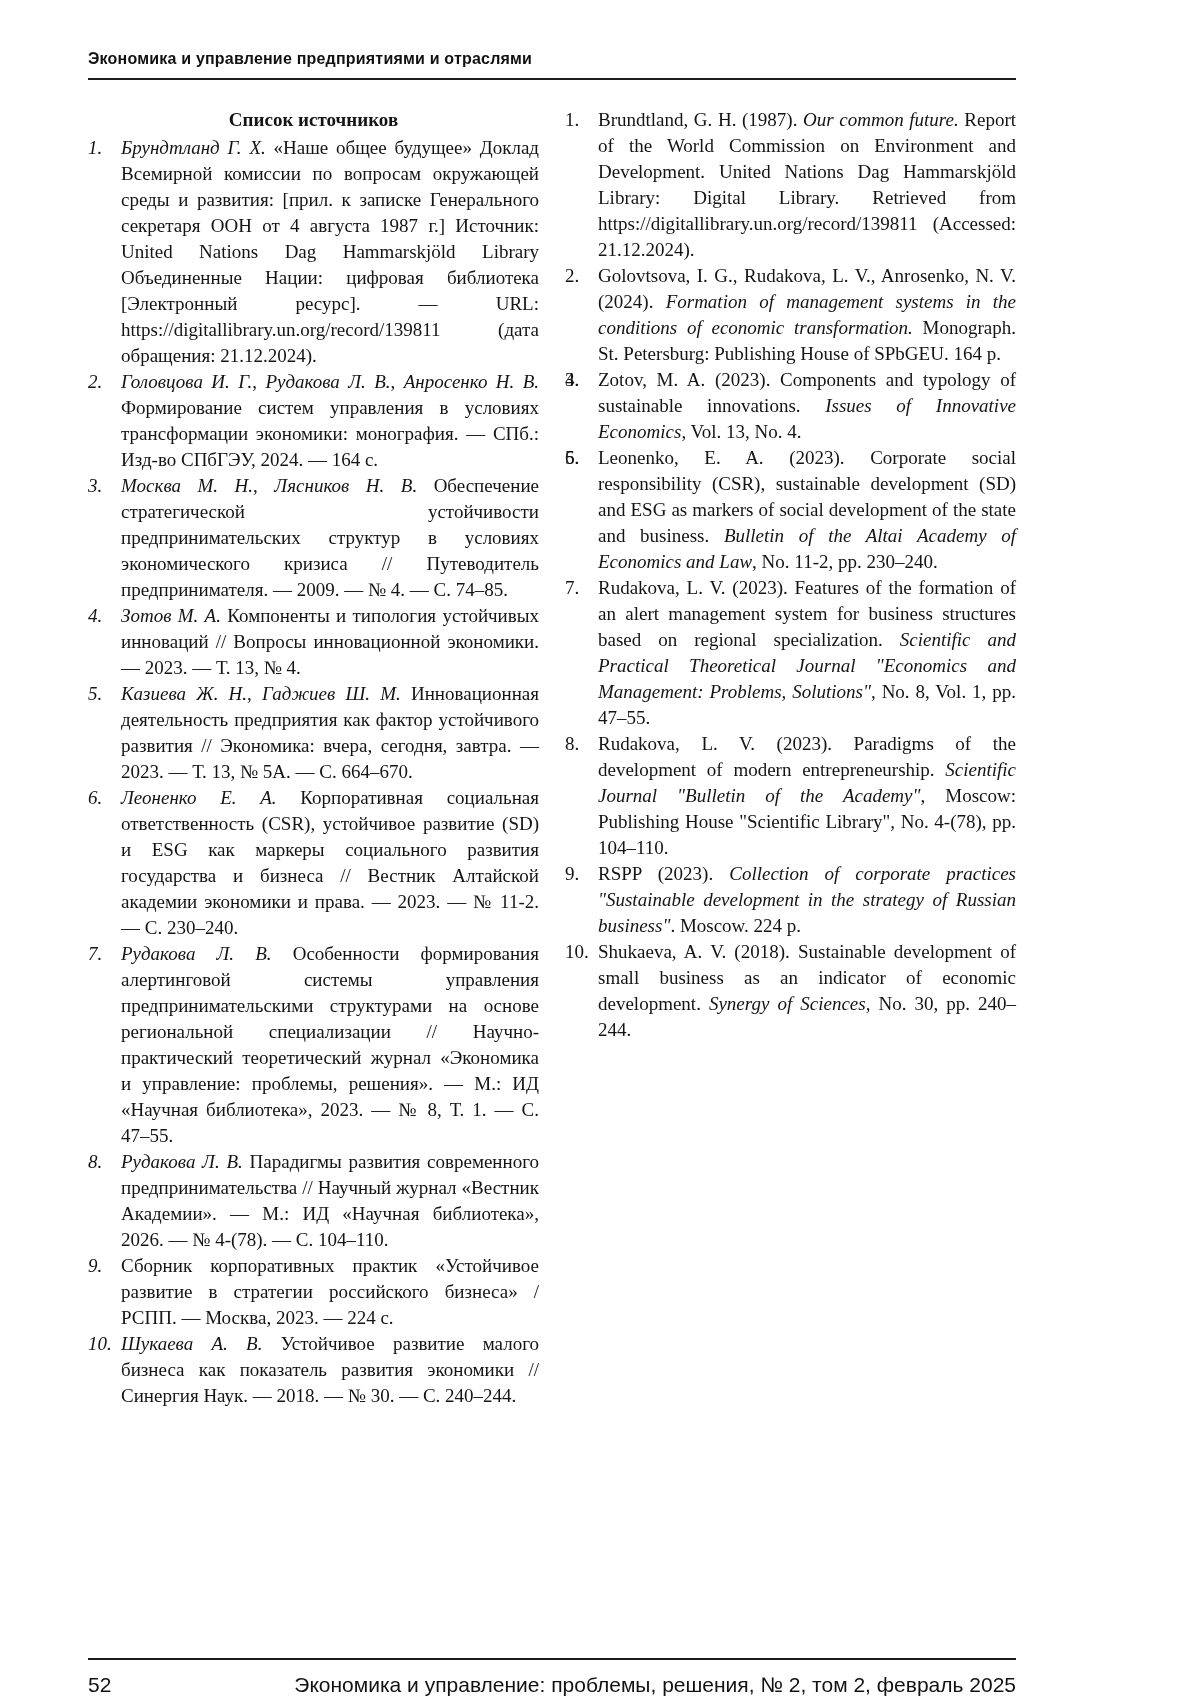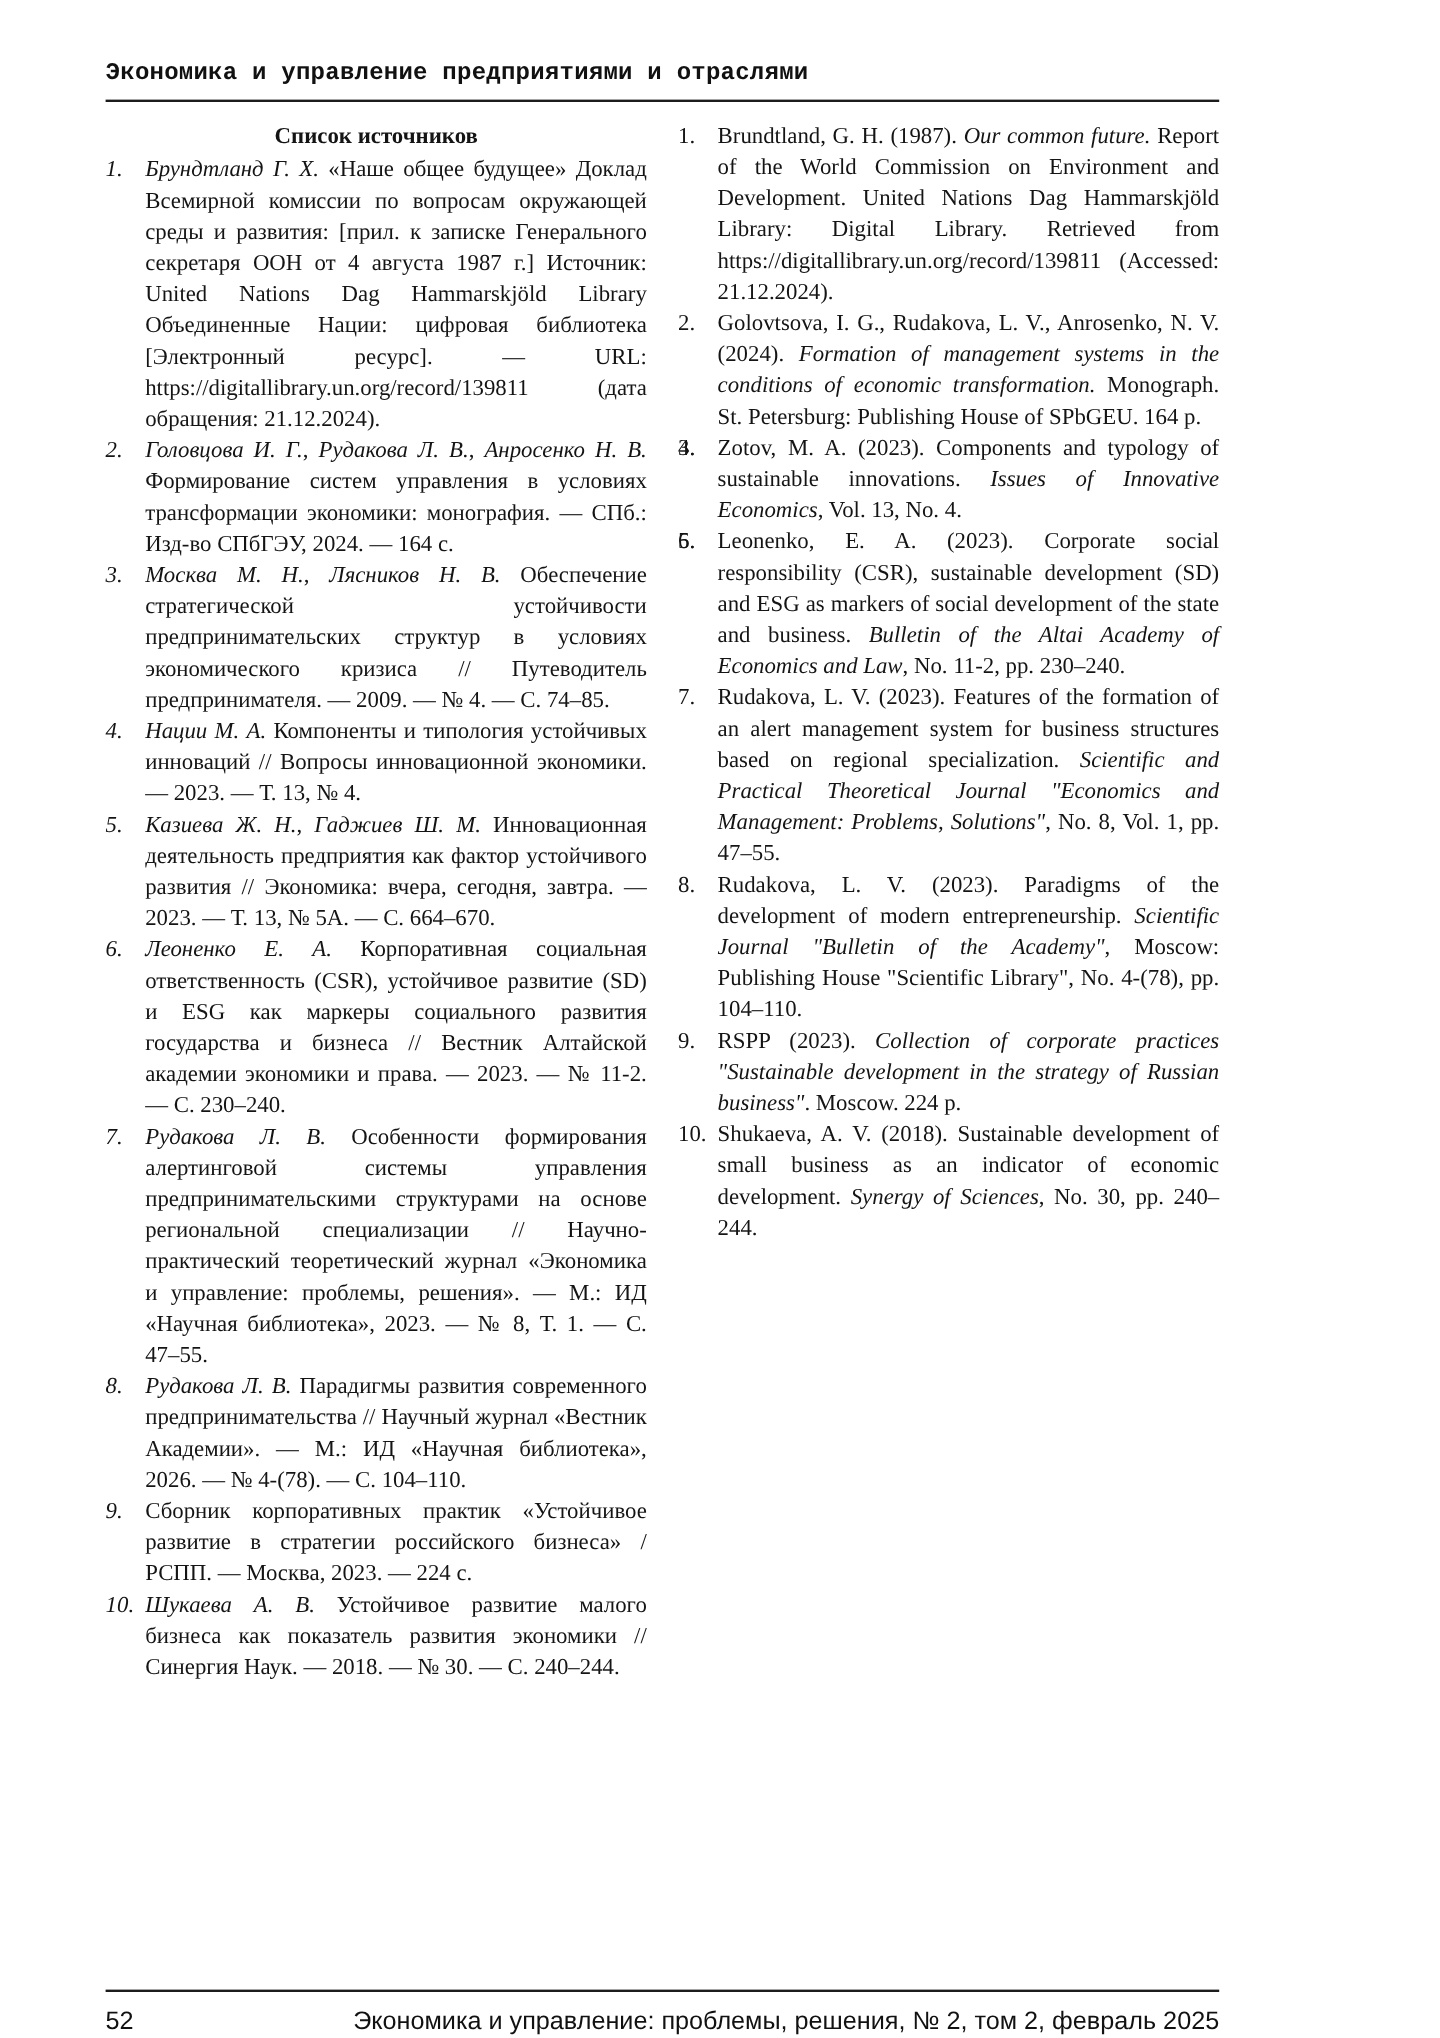--- a/index.html
+++ b/index.html
@@ -11,34 +11,34 @@
     overflow: hidden;
     font-family: "Liberation Serif", serif;
     color: #141414;
   }
   .page {
     position: absolute;
     inset: 0;
     padding: 50px 184px 0 88px;
   }
   .running-head {
-    font-family: Liberation Mono, monospace;
+    font-family: Liberation Sans, sans-serif;
     font-weight: bold;
-    font-size: 20px;
+    font-size: 16px;
     letter-spacing: 0.2px;
     color: #111;
   }
   .head-rule {
     border-top: 2px solid #1c1c1c;
     margin-top: 10px;
   }
   .columns {
     display: flex;
     gap: 26px;
-    margin-top: 16px;
+    margin-top: 27px;
   }
   .col { width: 451px; }
   .col-heading {
     text-align: center;
     font-weight: bold;
     font-size: 19px;
     line-height: 26px;
     margin-bottom: 2px;
   }
   .ref-list { }
@@ -90,21 +90,21 @@
   </header>
 
   <main class="columns">
 
     <section class="col left" lang="ru">
       <h2 class="col-heading">Список источников</h2>
       <div class="ref-list">
           <div class="ref-item"><span class="ref-num">1.</span><span><span class="it">Брундтланд Г. Х.</span><span> «Наше общее будущее» Доклад Всемирной комиссии по вопросам окружающей среды и развития: [прил. к записке Генерального секретаря ООН от 4 августа 1987 г.] Источник: United Nations Dag Hammarskjöld Library Объединенные Нации: цифровая библиотека [Электронный ресурс]. — URL: https://digitallibrary.un.org/record/139811 (дата обращения: 21.12.2024).</span></span></div>
           <div class="ref-item"><span class="ref-num">2.</span><span><span class="it">Головцова И. Г.</span><span>, </span><span class="it">Рудакова Л. В.</span><span>, </span><span class="it">Анросенко Н. В.</span><span> Формирование систем управления в условиях трансформации экономики: монография. — СПб.: Изд-во СПбГЭУ, 2024. — 164 с.</span></span></div>
           <div class="ref-item"><span class="ref-num">3.</span><span><span class="it">Москва М. Н.</span><span>, </span><span class="it">Лясников Н. В.</span><span> Обеспечение стратегической устойчивости предпринимательских структур в условиях экономического кризиса // Путеводитель предпринимателя. — 2009. — № 4. — С. 74–85.</span></span></div>
-          <div class="ref-item"><span class="ref-num">4.</span><span><span class="it">Нации М. А.</span><span> Компоненты и типология устойчивых инноваций // Вопросы инновационной экономики. — 2023. — Т. 13, № 4.</span></span></div>
+          <div class="ref-item"><span class="ref-num">4.</span><span><span class="it">Зотов М. А.</span><span> Компоненты и типология устойчивых инноваций // Вопросы инновационной экономики. — 2023. — Т. 13, № 4.</span></span></div>
           <div class="ref-item"><span class="ref-num">5.</span><span><span class="it">Казиева Ж. Н.</span><span>, </span><span class="it">Гаджиев Ш. М.</span><span> Инновационная деятельность предприятия как фактор устойчивого развития // Экономика: вчера, сегодня, завтра. — 2023. — Т. 13, № 5А. — С. 664–670.</span></span></div>
           <div class="ref-item"><span class="ref-num">6.</span><span><span class="it">Леоненко Е. А.</span><span> Корпоративная социальная ответственность (CSR), устойчивое развитие (SD) и ESG как маркеры социального развития государства и бизнеса // Вестник Алтайской академии экономики и права. — 2023. — № 11-2. — С. 230–240.</span></span></div>
           <div class="ref-item"><span class="ref-num">7.</span><span><span class="it">Рудакова Л. В.</span><span> Особенности формирования алертинговой системы управления предпринимательскими структурами на основе региональной специализации // Научно-практический теоретический журнал «Экономика и управление: проблемы, решения». — М.: ИД «Научная библиотека», 2023. — № 8, Т. 1. — С. 47–55.</span></span></div>
           <div class="ref-item"><span class="ref-num">8.</span><span><span class="it">Рудакова Л. В.</span><span> Парадигмы развития современного предпринимательства // Научный журнал «Вестник Академии». — М.: ИД «Научная библиотека», 2026. — № 4-(78). — С. 104–110.</span></span></div>
           <div class="ref-item"><span class="ref-num">9.</span><span><span>Сборник корпоративных практик «Устойчивое развитие в стратегии российского бизнеса» / РСПП. — Москва, 2023. — 224 с.</span></span></div>
           <div class="ref-item"><span class="ref-num">10.</span><span><span class="it">Шукаева А. В.</span><span> Устойчивое развитие малого бизнеса как показатель развития экономики // Синергия Наук. — 2018. — № 30. — С. 240–244.</span></span></div>
         </div>
     </section>
 
     <section class="col right" lang="en">

